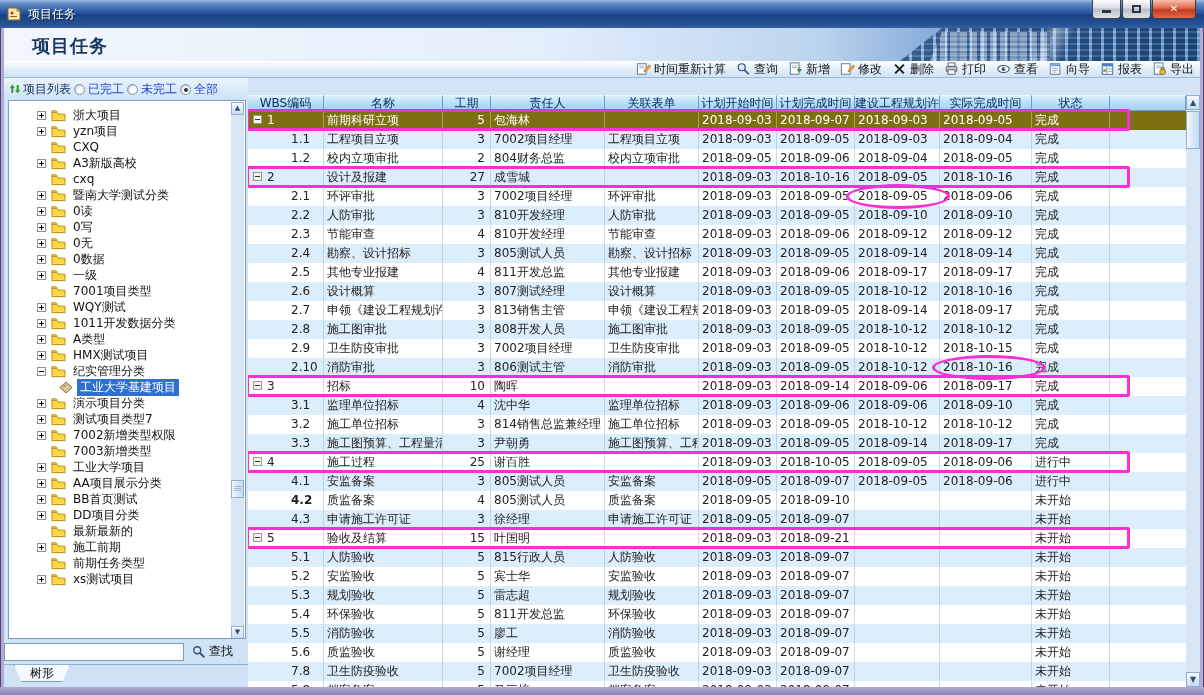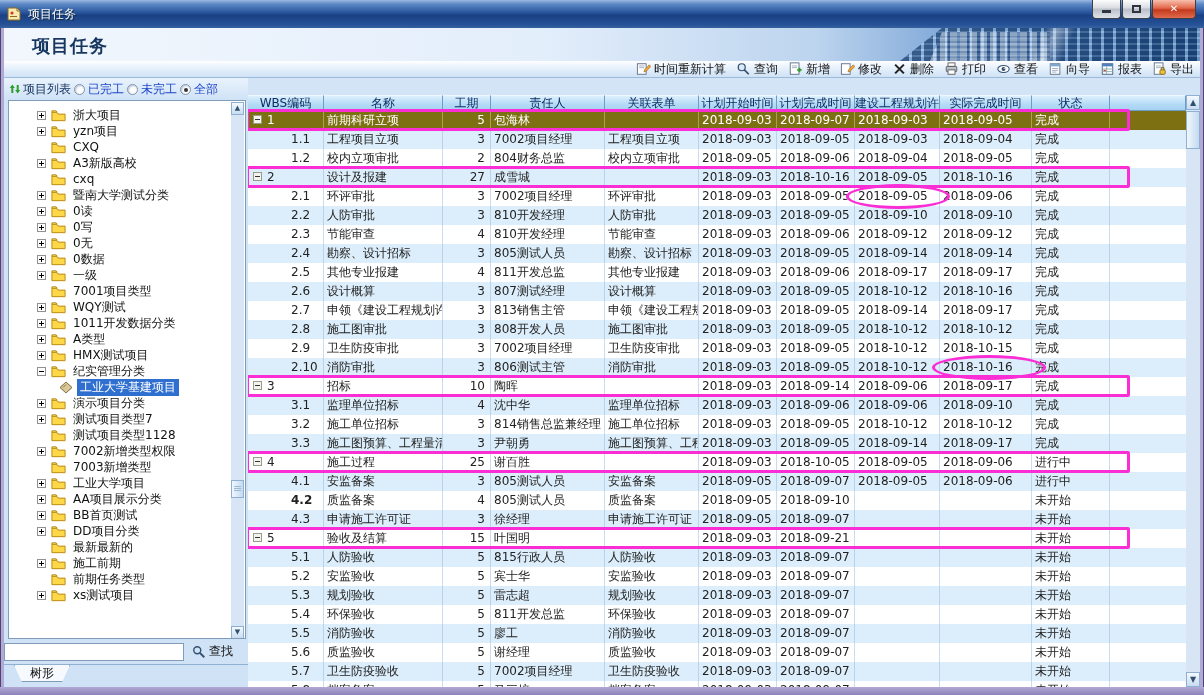--- a/index.html
+++ b/index.html
@@ -429,30 +429,20 @@
             <span class="expander plus"></span>
             <span style="display: inline-flex;">
               <svg width="15" height="13" viewBox="0 0 16 13">
                 <path d="M1 3 h5 l1.5 2 H15 v7 H1 z" fill="#ffd84a" stroke="#b8860b"></path>
                 <path d="M1 3 v-1.5 h4.5 l1 1.5 z" fill="#ffe896" stroke="#b8860b"></path>
               </svg>
             </span>
             <span class="tlabel">测试项目类型7</span>
           </div>
           <div class="titem">
-            <span class="expander hid"></span>
-            <span style="display: inline-flex;">
-              <svg width="15" height="13" viewBox="0 0 16 13">
-                <path d="M1 3 h5 l1.5 2 H15 v7 H1 z" fill="#ffd84a" stroke="#b8860b"></path>
-                <path d="M1 3 v-1.5 h4.5 l1 1.5 z" fill="#ffe896" stroke="#b8860b"></path>
-              </svg>
-            </span>
-            <span class="tlabel">测试项目类型1128</span>
-          </div>
-          <div class="titem">
             <span class="expander plus"></span>
             <span style="display: inline-flex;">
               <svg width="15" height="13" viewBox="0 0 16 13">
                 <path d="M1 3 h5 l1.5 2 H15 v7 H1 z" fill="#ffd84a" stroke="#b8860b"></path>
                 <path d="M1 3 v-1.5 h4.5 l1 1.5 z" fill="#ffe896" stroke="#b8860b"></path>
               </svg>
             </span>
             <span class="tlabel">7002新增类型权限</span>
           </div>
           <div class="titem">
@@ -964,21 +954,21 @@
           <div class="tcell" style="width: 114px;">谢经理</div>
           <div class="tcell" style="width: 94px;">质监验收</div>
           <div class="tcell" style="width: 78px;">2018-09-03</div>
           <div class="tcell" style="width: 78px;">2018-09-07</div>
           <div class="tcell" style="width: 85px;"></div>
           <div class="tcell" style="width: 92px;"></div>
           <div class="tcell" style="width: 78px;">未开始</div>
           <div class="tcell" style="width: 76px; border-right: none;"></div>
         </div>
         <div class="trow alt">
-          <div class="tcell" style="width: 76px;"><span class="childcode">5.7</span></div>
+          <div class="tcell" style="width: 76px;"><span class="childcode">7.8</span></div>
           <div class="tcell" style="width: 119px;">卫生防疫验收</div>
           <div class="tcell num" style="width: 48px;">5</div>
           <div class="tcell" style="width: 114px;">7002项目经理</div>
           <div class="tcell" style="width: 94px;">卫生防疫验收</div>
           <div class="tcell" style="width: 78px;">2018-09-03</div>
           <div class="tcell" style="width: 78px;">2018-09-07</div>
           <div class="tcell" style="width: 85px;"></div>
           <div class="tcell" style="width: 92px;"></div>
           <div class="tcell" style="width: 78px;">未开始</div>
           <div class="tcell" style="width: 76px; border-right: none;"></div>

